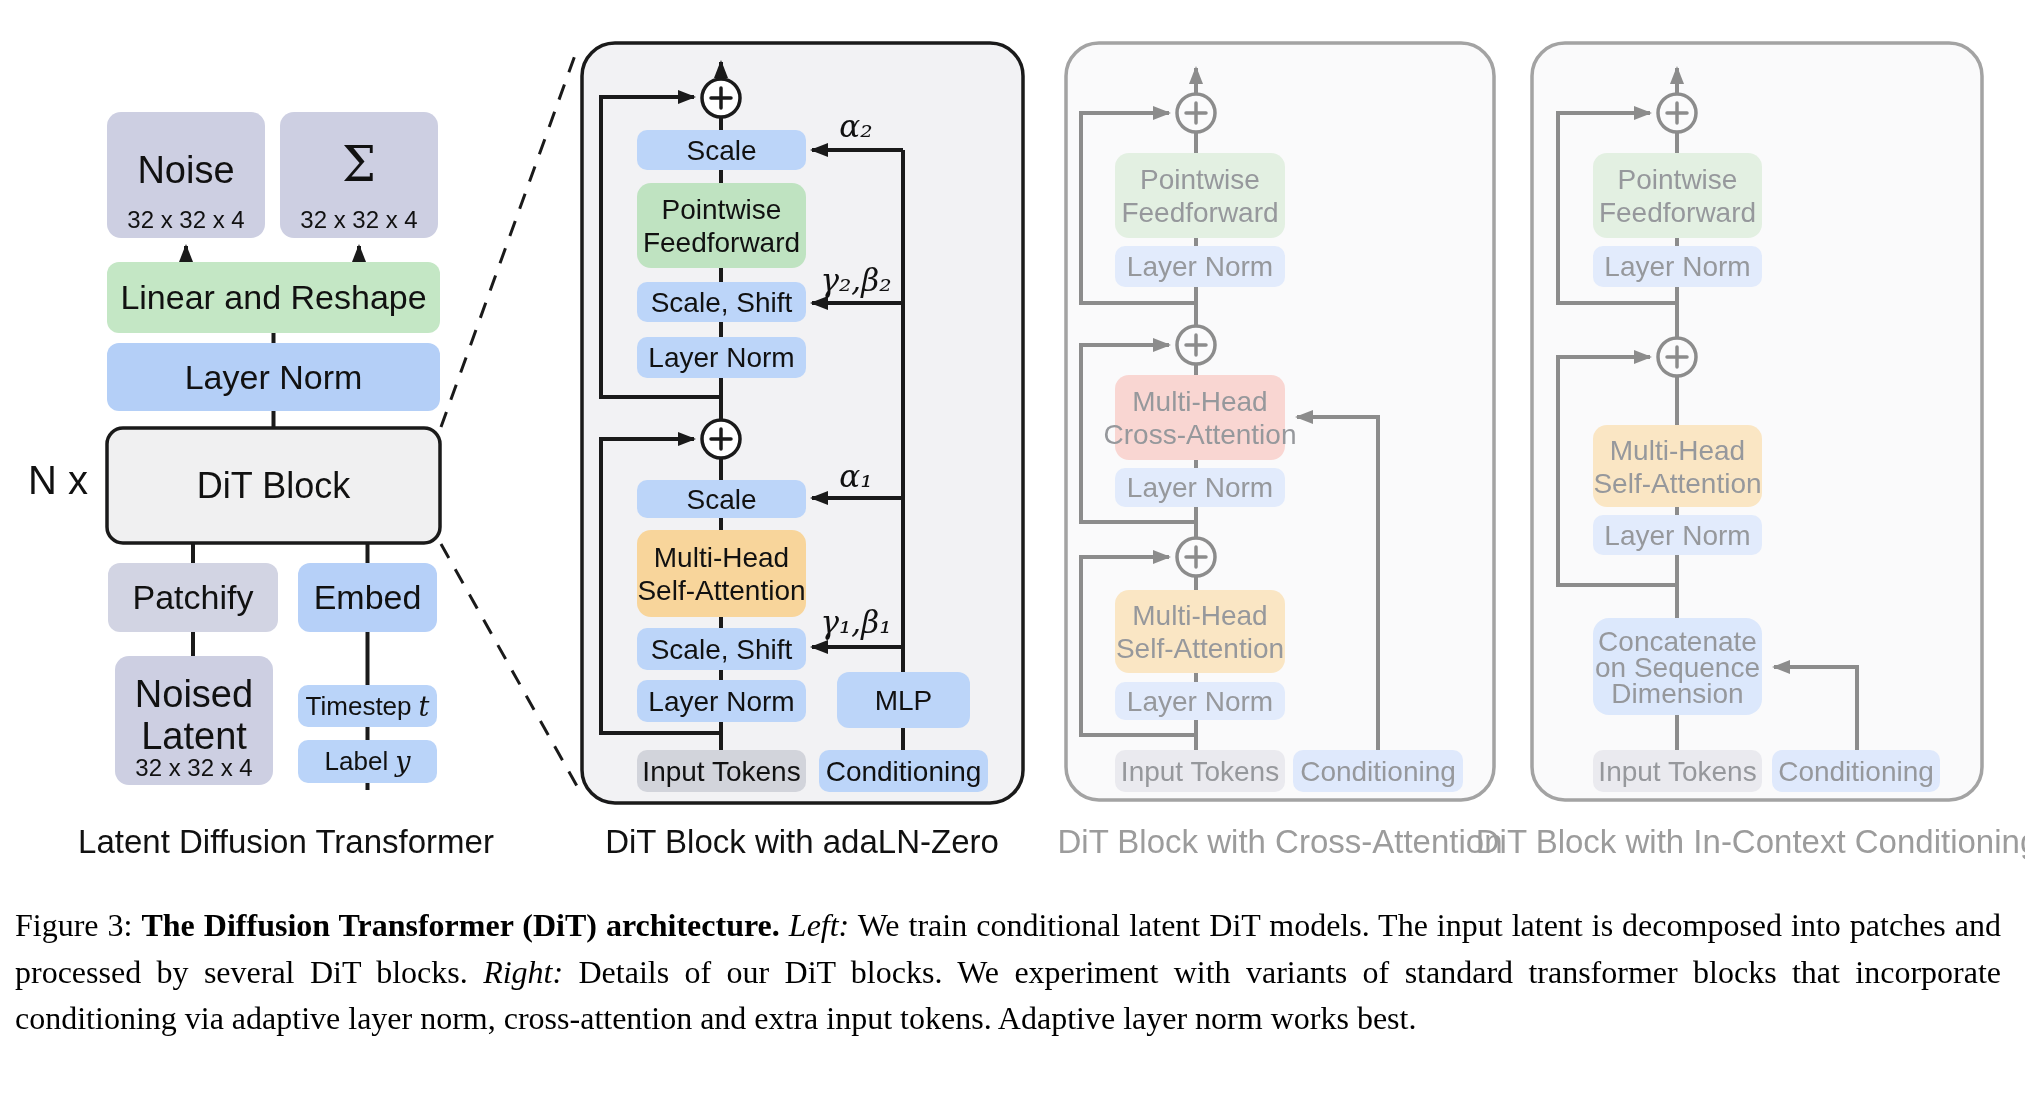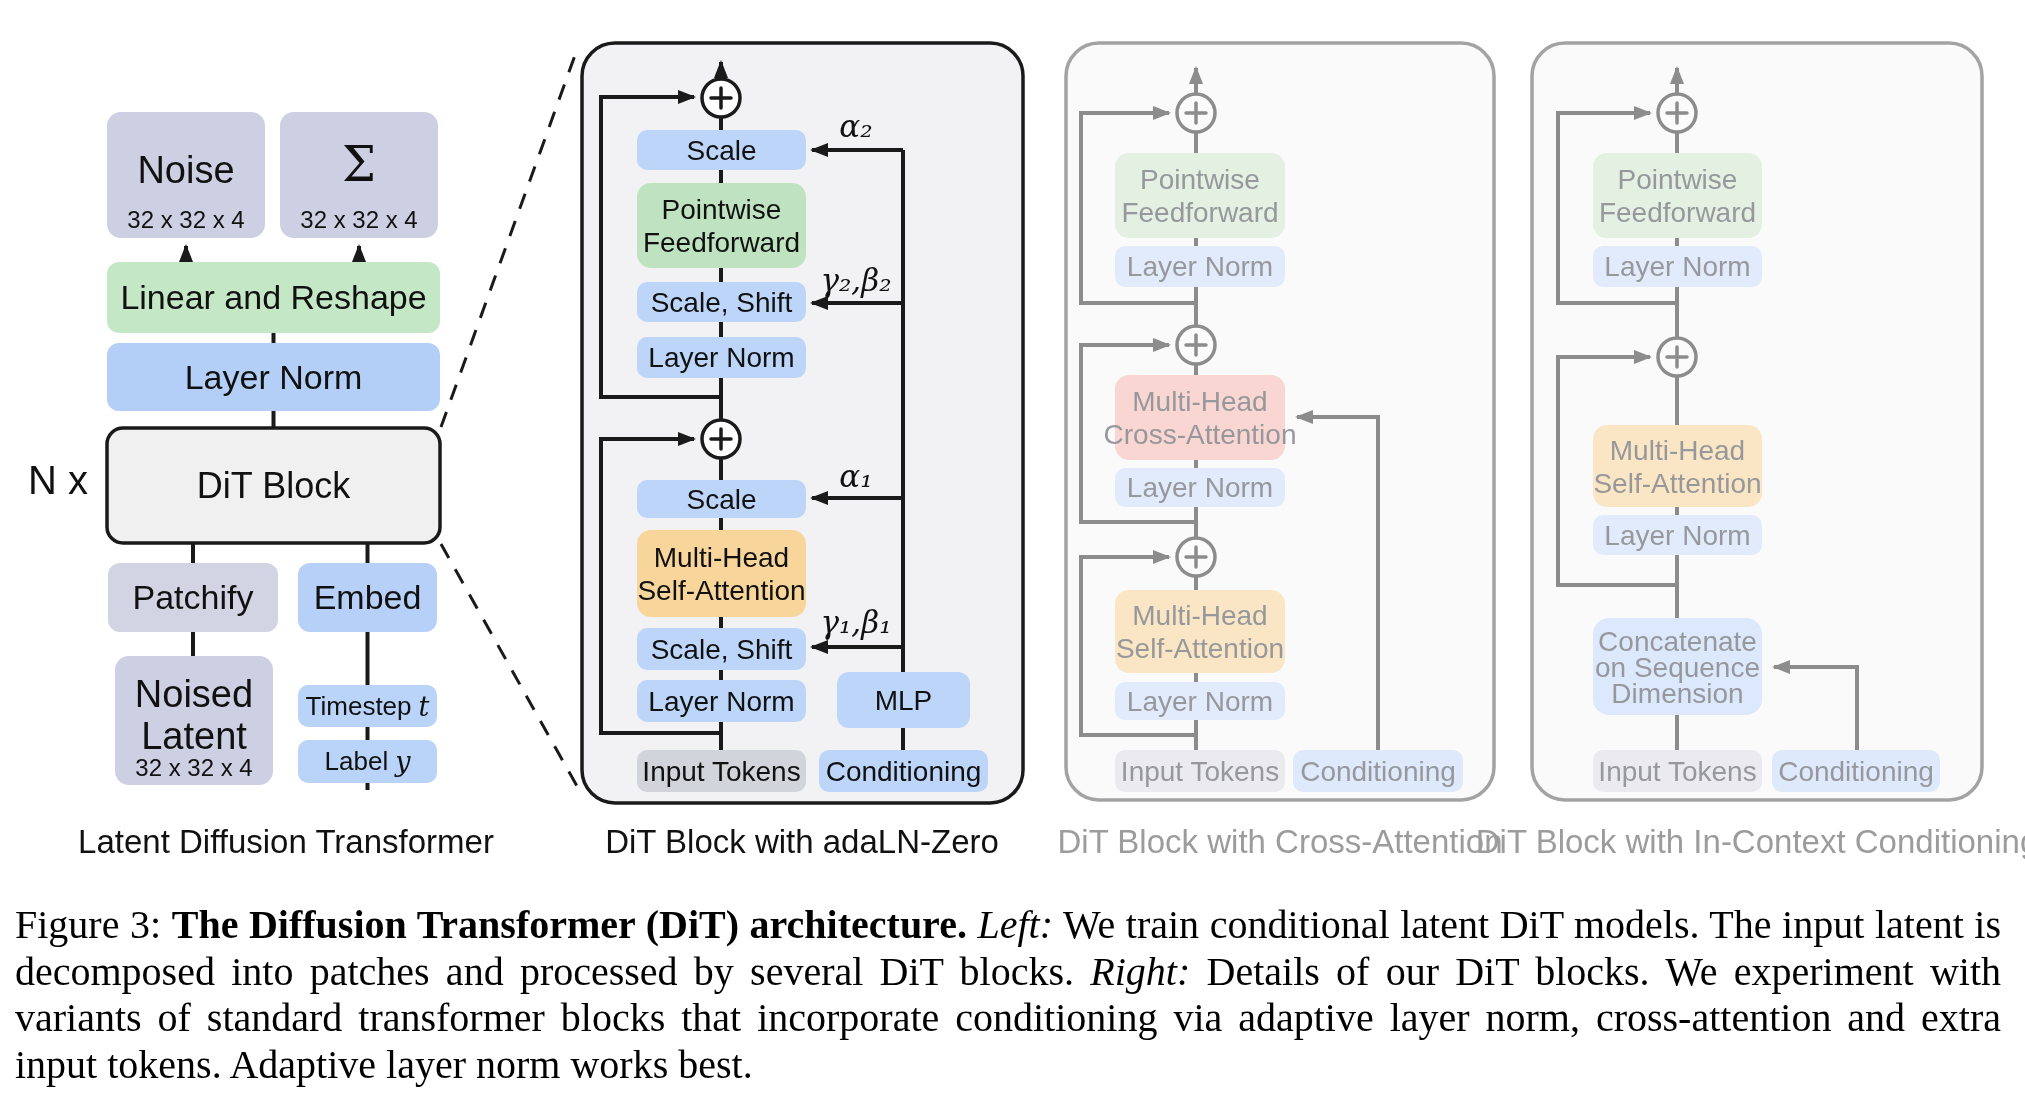--- a/index.html
+++ b/index.html
@@ -16,21 +16,21 @@
   .ftxt{fill:#96989C;}           
   .gcap{fill:#9C9C9C;}           
   .ln-b{stroke:#1a1a1a;stroke-width:4;fill:none;}
   .ln-g{stroke:#8c8c8c;stroke-width:4;fill:none;}
   .dash{stroke:#1a1a1a;stroke-width:3;fill:none;stroke-dasharray:16 13;}
   .circ-b{fill:#ffffff;stroke:#1a1a1a;stroke-width:3.5;}
   .circ-g{fill:#fbfbfc;stroke:#8c8c8c;stroke-width:3.5;}
   .plus-b{stroke:#1a1a1a;stroke-width:3.5;stroke-linecap:round;}
   .plus-g{stroke:#8c8c8c;stroke-width:3.5;stroke-linecap:round;}
   
-  .figcap{margin:24px 24px 0 15px;font-family:"Liberation Serif",serif;font-size:40px;
+  .figcap{margin:24px 24px 0 15px;font-family:"Liberation Serif",serif;font-size:32px;
           line-height:46.5px;color:#000;text-align:justify;}
   .figcap .b{font-weight:bold;}
   .figcap .i{font-style:italic;}
 </style>
 </head>
 <body>
 
 <svg width="2025" height="878" viewBox="0 0 2025 878">
   <defs>
     <marker id="arrB" markerUnits="userSpaceOnUse" markerWidth="20" markerHeight="16" refX="17" refY="8" orient="auto">

